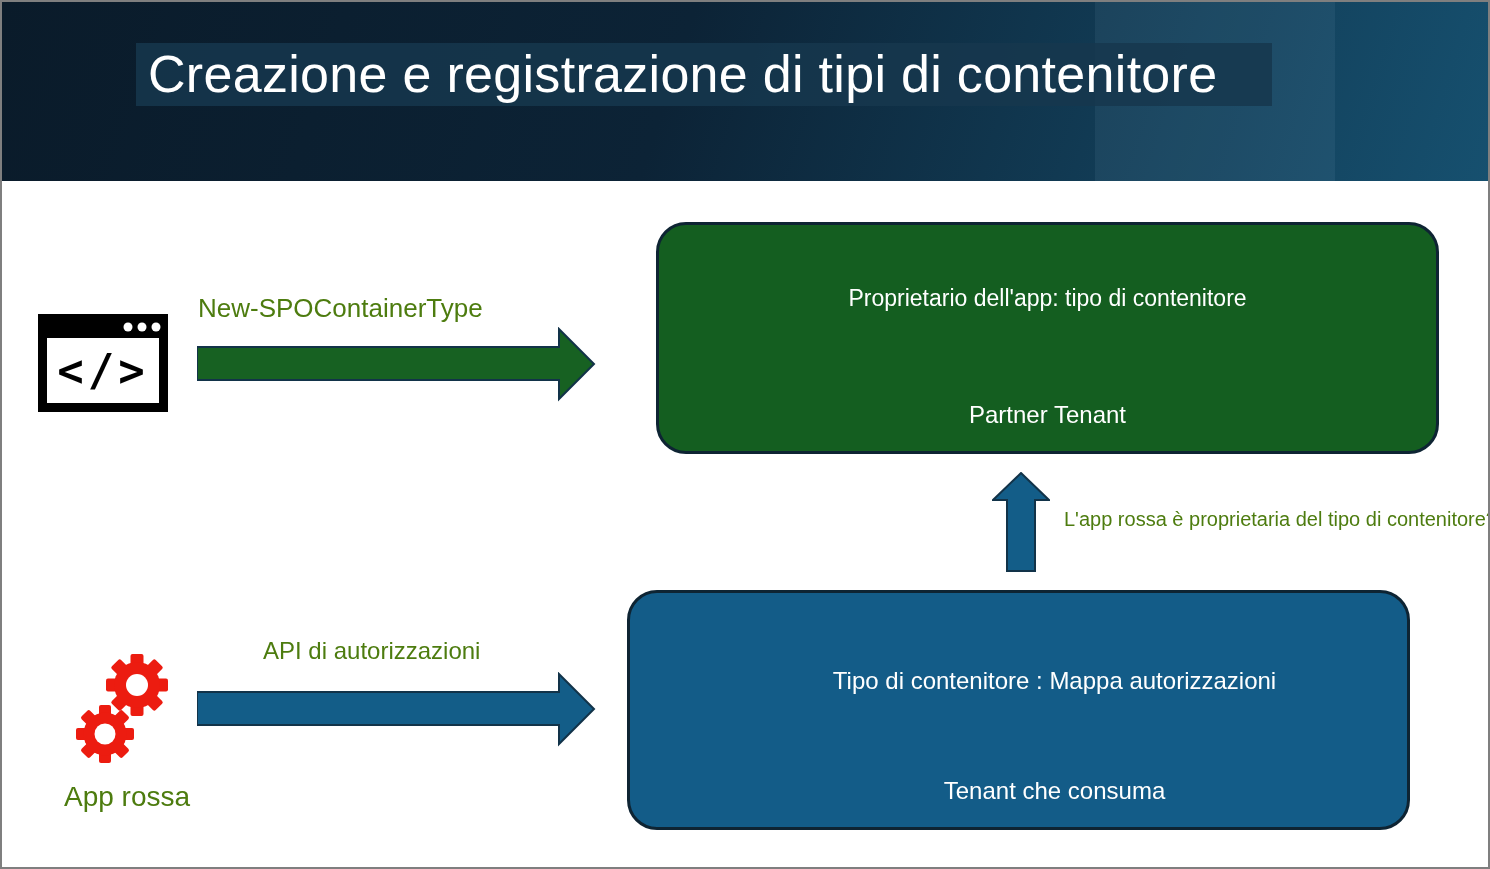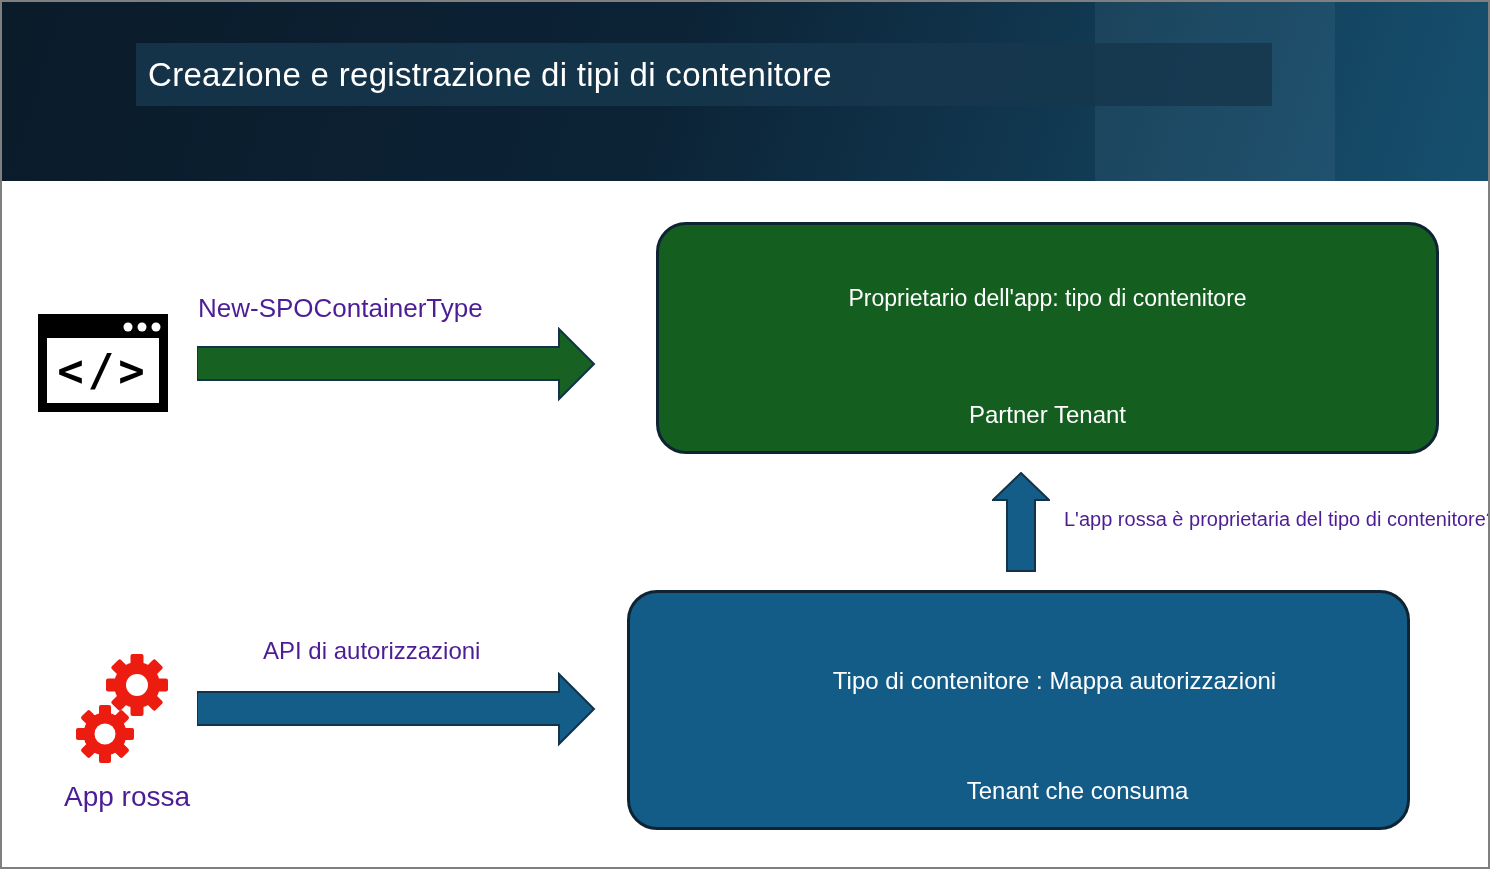--- a/index.html
+++ b/index.html
@@ -16,26 +16,26 @@
   }
   .accent-band {
     position:absolute; left:1093px; top:0; width:240px; height:179px;
     background:rgba(160,200,235,0.08);
   }
   .title-bar {
     position:absolute; left:134px; top:41px; width:1136px; height:63px;
     background:rgba(22,55,78,0.85);
   }
   .title {
-    color:#ffffff; font-size:33px; line-height:63px; font-weight:400;
+    color:#ffffff; font-size:52px; line-height:63px; font-weight:400;
     padding-left:12px; white-space:nowrap; letter-spacing:0.3px;
   }
   
   .abs { position:absolute; }
-  .label { color:#4c1d95; white-space:nowrap; }
+  .label { color:#4d7c0f; white-space:nowrap; }
   .cmd-label   { left:196px;  top:291px; font-size:26px; }
   .api-label   { left:261px;  top:635px; font-size:24px; }
   .app-label   { left:62px;   top:779px; font-size:28px;text-align:right; }
   .question    { left:1062px; top:506px; font-size:20px; }
   .code-icon   { left:36px;  top:312px; }
   .gears-icon  { left:58px;  top:641px; }
   .arrow-green { left:195px; top:325px; }
   .arrow-blue  { left:195px; top:670px; }
   .arrow-up    { left:990px; top:470px; }
   
@@ -45,21 +45,21 @@
   }
   .box-green { top:220px; height:232px; background:#145e20;margin-left:29px; }
   .box-blue  { top:588px; height:240px; background:#135c88;padding-left:36px; }
   .flowbox .line {
     position:absolute; width:100%; text-align:center;
     color:#ffffff; white-space:nowrap;
   }
   .box-green .line1 { top:60px;    font-size:23px; }
   .box-green .line2 { bottom:22px; font-size:24px; }
   .box-blue  .line1 { top:74px;    font-size:24px; }
-  .box-blue  .line2 { bottom:22px; font-size:24px;margin-left:23px; }
+  .box-blue  .line2 { bottom:22px; font-size:24px; }
 </style>
 </head>
 <body>
 
 <div class="frame">
 
   <div class="header">
     <div class="accent-band"></div>
     <div class="title-bar abs" style="left:134px;top:41px;position:absolute;">
       <div class="title">Creazione e registrazione di tipi di contenitore</div>

